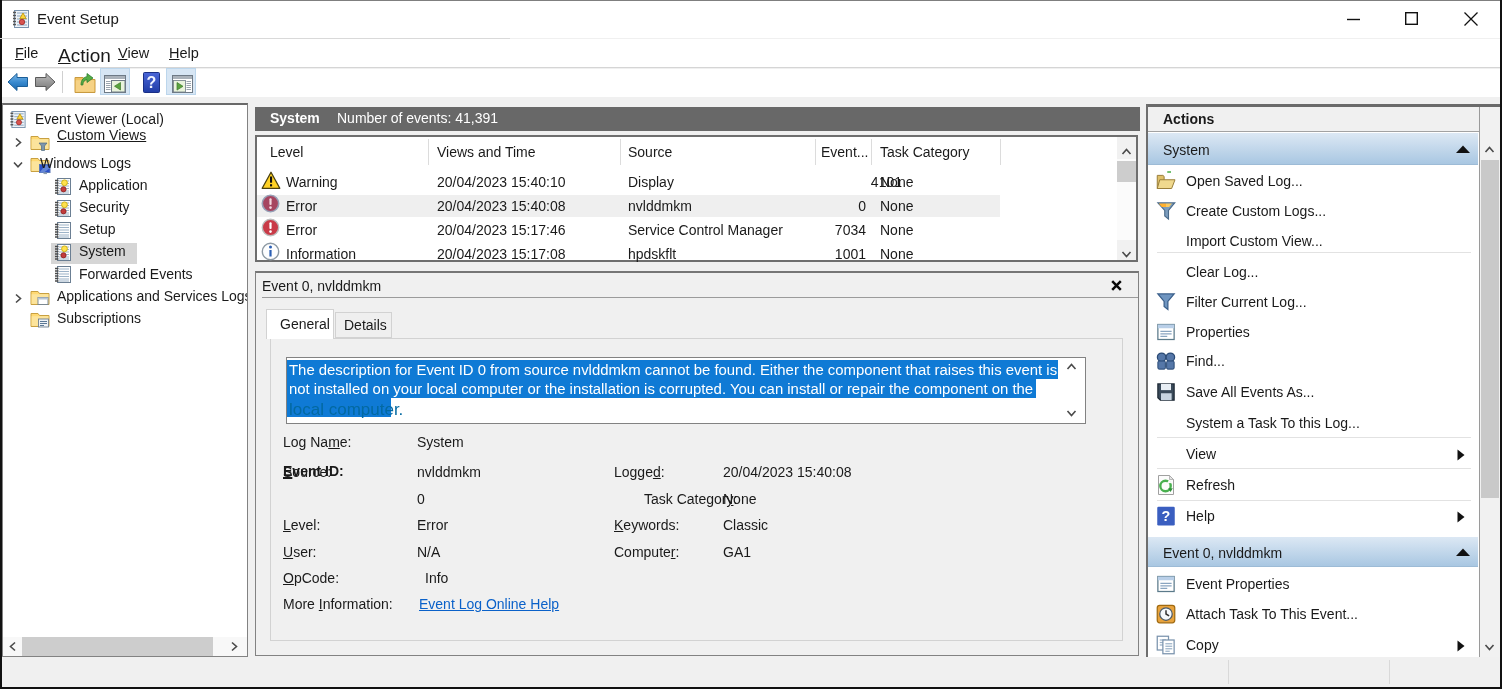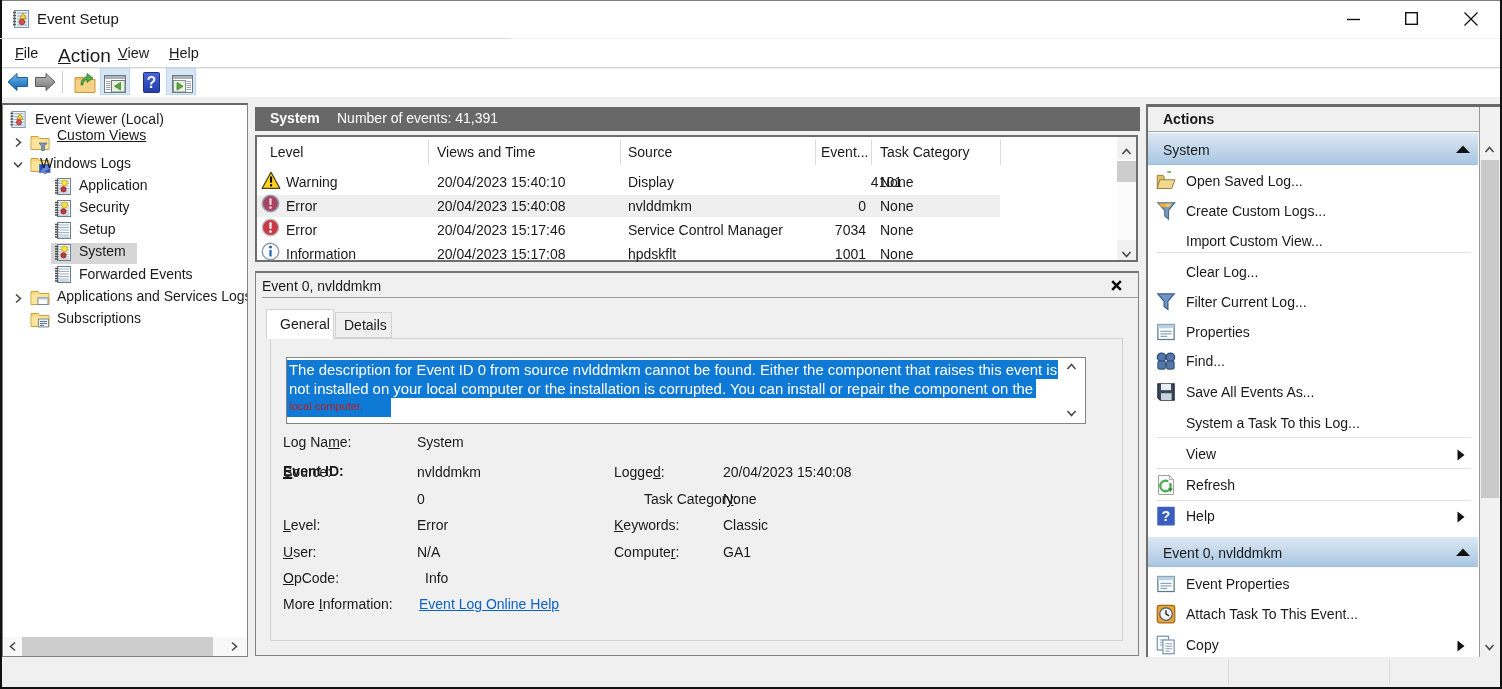--- a/index.html
+++ b/index.html
@@ -347,21 +347,21 @@
 <div class="t" style="left:344px;top:317px;font-size:14px;">Details</div>
 <div class="r" style="left:266px;top:309px;width:68px;height:30px;background:#fff;border:1px solid #d2d2d2;border-bottom:none;"></div>
 <div class="t" style="left:280px;top:316px;font-size:14px;">General</div>
 
 <div class="r" style="left:286px;top:357px;width:800px;height:67px;background:#fff;border:1px solid #828282;"></div>
 <div class="r" style="left:287px;top:359.5px;width:771px;height:19px;background:#0f7ad5;"></div>
 <div class="r" style="left:287px;top:378.5px;width:749px;height:19px;background:#0f7ad5;"></div>
 <div class="r" style="left:287px;top:397.5px;width:104px;height:19px;background:#0f7ad5;"></div>
 <div class="t" style="left:289px;top:362px;color:#fff;font-size:14.9px;">The description for Event ID 0 from source nvlddmkm cannot be found. Either the component that raises this event is</div>
 <div class="t" style="left:289px;top:381px;color:#fff;font-size:14.9px;">not installed on your local computer or the installation is corrupted. You can install or repair the component on the</div>
-<div class="t" style="left:289px;top:400px;color:#b91c1c;font-size:11px;">local computer.</div>
+<div class="t" style="left:289px;top:400px;color:#0369a1;font-size:17px;">local computer.</div>
 <svg class="r" style="left:1066px;top:362px;" width="11" height="10">
     <path d="M1.5 7 L5.5 2.5 L9.5 7" class="chev"></path>
   </svg>
 <svg class="r" style="left:1066px;top:408px;" width="11" height="10">
     <path d="M1.5 3 L5.5 7.5 L9.5 3" class="chev"></path>
   </svg>
 
 <div class="t" style="left:283px;top:434px;">Log Na<u>m</u>e:</div>
 <div class="t" style="left:417px;top:434px;">System</div>
 <div class="t" style="left:283px;top:464px;"><u>S</u>ource:</div>

